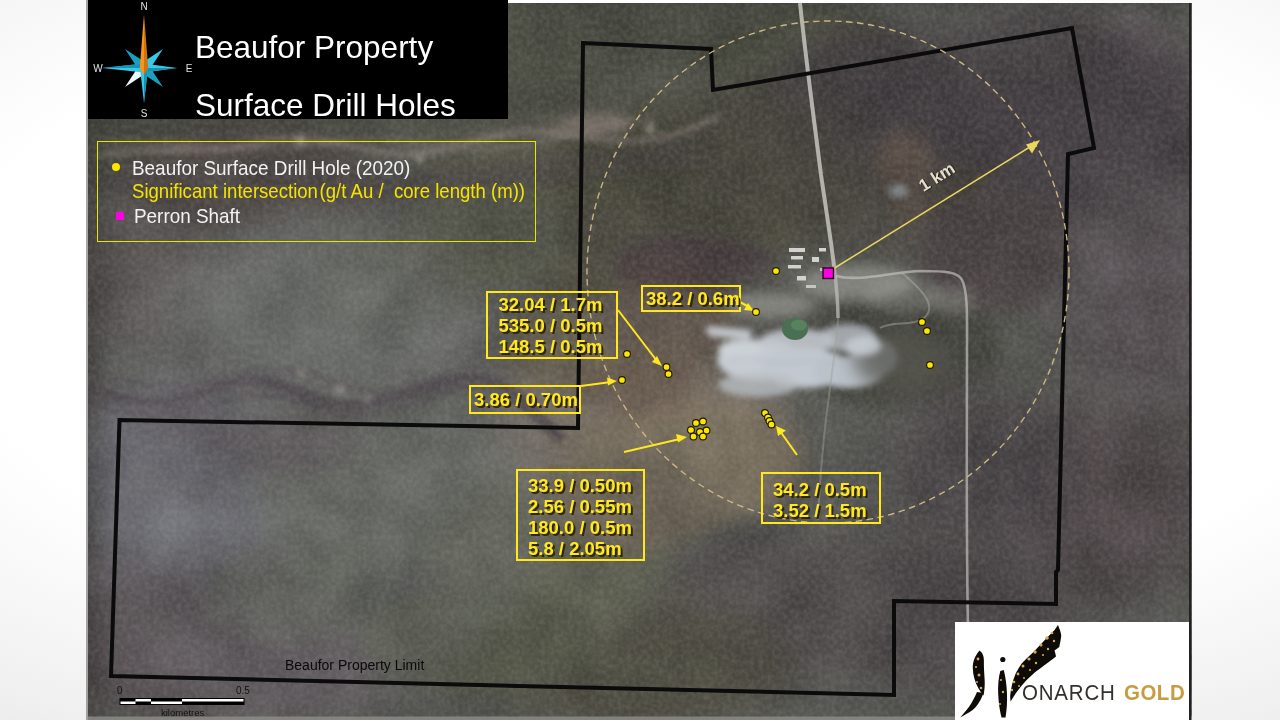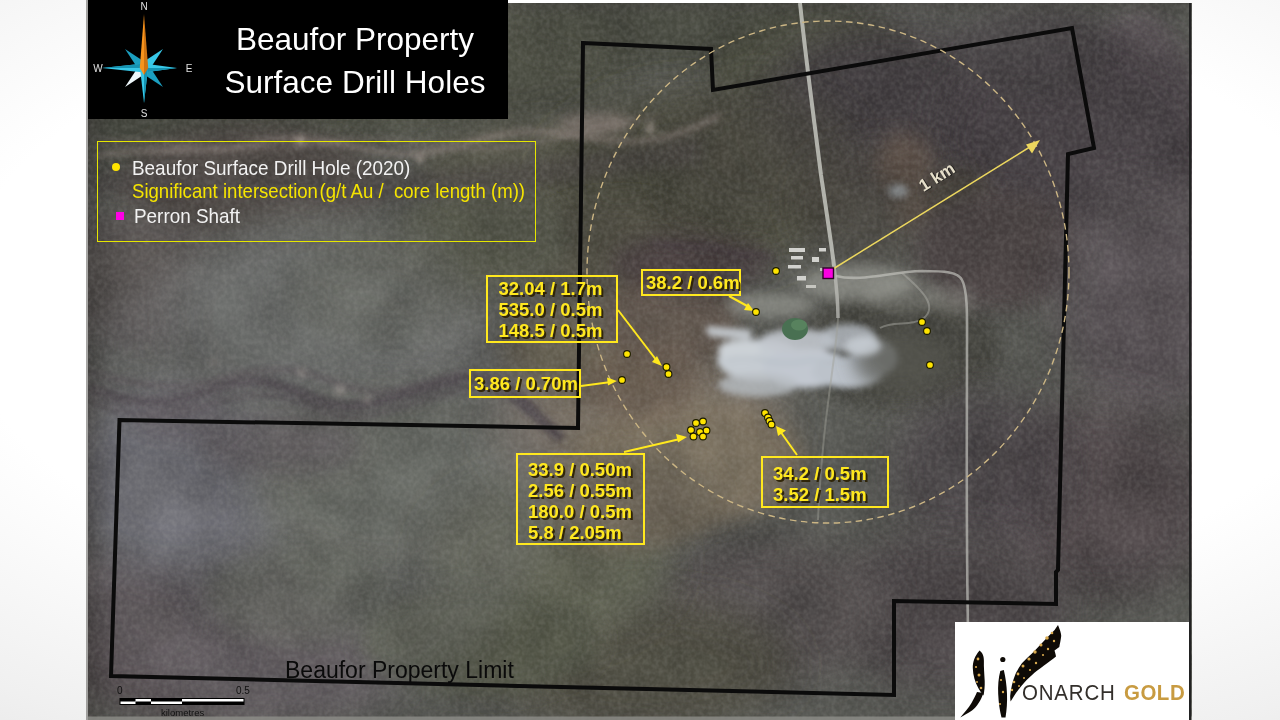--- a/index.html
+++ b/index.html
@@ -2,21 +2,21 @@
 <html><head>
 <meta charset="utf-8">
 <style>
   html,body{margin:0;padding:0;}
   #page{position:relative;width:1280px;height:720px;overflow:hidden;
     background:radial-gradient(ellipse 115% 95% at 52% 42%, #ffffff 48%, #f0f0f0 72%, #dadada 100%);
     font-family:"Liberation Sans", sans-serif;}
   .abs{position:absolute;}
   .lbl{position:absolute;border:2px solid #ffe81e;color:#ffe81e;font-weight:bold;
        font-size:18.5px;line-height:21px;text-shadow:2px 2px 0 rgba(45,35,5,0.95);
-       white-space:nowrap;}
+       white-space:nowrap;margin-top:16px;}
 </style>
 </head>
 <body>
 <div id="page">
 
 <svg class="abs" style="left:88px;top:3px;" width="1104" height="717" viewBox="88 3 1104 717" preserveAspectRatio="none">
   <defs>
     <linearGradient id="lg" x1="0" y1="0" x2="1" y2="0">
       <stop offset="0" stop-color="#3e3b39" stop-opacity="0.5"></stop>
       <stop offset="1" stop-color="#3e3b39" stop-opacity="0"></stop>
@@ -225,21 +225,21 @@
 
   <rect x="88" y="716.5" width="1104" height="3.5" fill="#8e8e8a" opacity="0.8"></rect>
 </svg>
 
 <div class="abs" style="left:86px;top:0px;width:2px;height:720px;background:rgba(95,92,90,0.55);"></div>
 
 <div class="abs" style="left:1189px;top:3px;width:2px;height:717px;background:#222;"></div>
 
 <div class="abs" style="left:88px;top:0;width:420px;height:119px;background:#000;"></div>
 
-<div class="abs" style="left:195px;top:18px;width:320px;height:100px;color:#fff;font-size:31.5px;line-height:43px;text-align:center;">Beaufor Property<br>Surface Drill Holes</div>
+<div class="abs" style="left:195px;top:18px;width:320px;height:100px;color:#fff;font-size:31.5px;line-height:58px;">Beaufor Property<br>Surface Drill Holes</div>
 
 <svg class="abs" style="left:88px;top:0px;" width="120" height="119" viewBox="0 0 120 119">
   <g transform="translate(56,68)">
 
     <g>
       <polygon points="0,-6.5 19,-19 6.5,0" fill="#38c8e8"></polygon>
       <polygon points="0,-6.5 -19,-19 -6.5,0" fill="#1b9fc0"></polygon>
       <polygon points="0,6.5 19,19 6.5,0" fill="#1b9fc0"></polygon>
       <polygon points="0,6.5 -19,19 -6.5,0" fill="#eef8fb"></polygon>
     </g>
@@ -277,23 +277,23 @@
 <div class="abs" style="left:134px;top:204px;color:#f2f2f2;font-size:21px;transform:scaleX(0.9);transform-origin:0 0;">Perron Shaft</div>
 
 <div class="lbl" style="left:485.5px;top:275px;width:117px;height:63px;padding:1px 0 0 11px;">32.04 / 1.7m<br>535.0 / 0.5m<br>148.5 / 0.5m</div>
 
 <div class="lbl" style="left:641px;top:269px;width:93px;height:22px;padding:1px 0 0 3px;">38.2 / 0.6m</div>
 
 <div class="lbl" style="left:469px;top:368.5px;width:105px;height:23px;padding:2px 0 0 3px;">3.86 / 0.70m</div>
 
 <div class="lbl" style="left:516px;top:453px;width:115px;height:84px;padding:4px 0 0 10px;">33.9 / 0.50m<br>2.56 / 0.55m<br>180.0 / 0.5m<br>5.8 / 2.05m</div>
 
-<div class="lbl" style="left:761px;top:456px;width:102px;height:43px;padding:5px 12px 0 10px;">34.2 / 0.5m<br>3.52 / 1.5m</div>
-
-<div class="abs" style="left:285px;top:657px;color:#0a0a0a;font-size:23px;">Beaufor Property Limit</div>
+<div class="lbl" style="left:761px;top:456px;width:102px;height:43px;padding:5px 4px 0 10px;">34.2 / 0.5m<br>3.52 / 1.5m</div>
+
+<div class="abs" style="left:285px;top:657px;color:#0a0a0a;font-size:14px;">Beaufor Property Limit</div>
 
 <svg class="abs" style="left:105px;top:683px;" width="160" height="37" viewBox="0 0 160 37">
   <text x="12" y="11" font-size="10" fill="#111">0</text>
   <text x="131" y="11" font-size="10" fill="#111">0.5</text>
   <rect x="15" y="15.5" width="124" height="6" fill="#fff" stroke="#000" stroke-width="1"></rect>
   <rect x="15" y="15.5" width="15.5" height="3" fill="#000"></rect>
   <rect x="30.5" y="18.5" width="15.5" height="3" fill="#000"></rect>
   <rect x="46" y="15.5" width="31" height="3" fill="#000"></rect>
   <rect x="77" y="18.5" width="62" height="3" fill="#000"></rect>
   <text x="56" y="33" font-size="9.5" fill="#111">kilometres</text>

